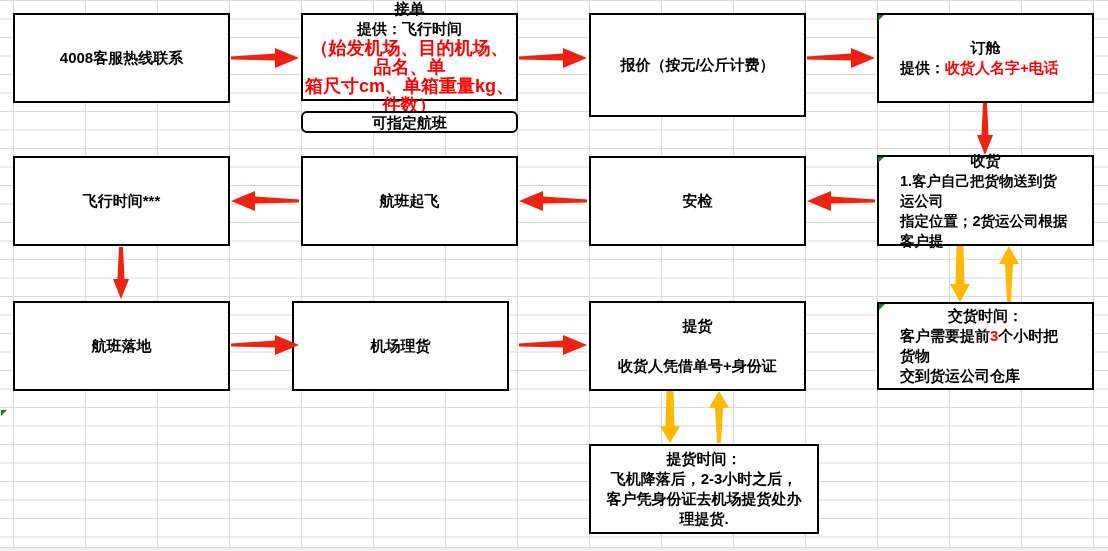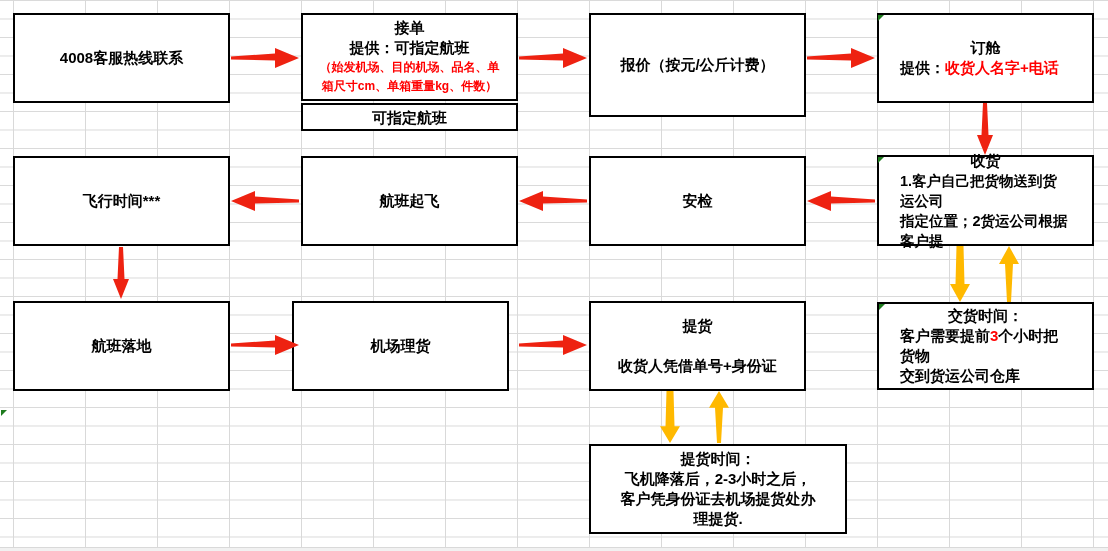--- a/index.html
+++ b/index.html
@@ -20,44 +20,44 @@
     background:#f1f1f1;border-top:1px solid #d9d9d9;box-sizing:border-box;
   }
   .box{
     position:absolute;background:#fff;border:2px solid #000;box-sizing:border-box;
     display:flex;flex-direction:column;align-items:center;justify-content:center;
     font-weight:bold;font-size:15px;line-height:20px;color:#000;text-align:center;
     z-index:2;
   }
   .box .full-left{width:100%;text-align:left;padding:0 21px;box-sizing:border-box;}
   .red{color:#ff0000;}
-  .detail-red{font-size:12px;line-height:19px;color:#ff0000;}
+  .detail-red{font-size:18px;line-height:19px;color:#ff0000;}
   .detail-sm{font-size:14.5px;line-height:20px;}
   .arrow{position:absolute;z-index:3;}
   .err-marker{
     position:absolute;width:0;height:0;z-index:4;
     border-top:6px solid #1e7b1e;border-right:6px solid transparent;
   }
 </style>
 </head>
 <body>
 
 <div class="sheet"></div>
 
 <div class="box" style="left:13px;top:13px;width:217px;height:90px;">
   <div>4008客服热线联系</div>
 </div>
 
 <div class="box" style="left:301px;top:13px;width:217px;height:88px;">
   <div>接单</div>
-  <div>提供：可指定航班</div>
+  <div>提供：飞行时间</div>
   <div class="detail-red">（始发机场、目的机场、品名、单</div>
   <div class="detail-red">箱尺寸cm、单箱重量kg、件数）</div>
 </div>
-<div class="box" style="left:301px;top:103px;width:217px;height:28px;line-height:17px;">
+<div class="box" style="left:301px;top:111px;width:217px;height:22px;line-height:17px;border-radius:6px;">
   <div>可指定航班</div>
 </div>
 
 <div class="box" style="left:589px;top:13px;width:217px;height:104px;">
   <div>报价（按元/公斤计费）</div>
 </div>
 
 <div class="box" style="left:877px;top:13px;width:217px;height:90px;">
   <div>订舱</div>
   <div class="full-left"><span>提供：</span><span class="red">收货人名字+电话</span></div>
@@ -93,21 +93,21 @@
   <div>提货</div>
   <div>收货人凭借单号+身份证</div>
 </div>
 
 <div class="box" style="left:877px;top:302px;width:217px;height:88px;">
   <div>交货时间：</div>
   <div class="full-left"><span>客户需要提前</span><span class="red">3</span><span>个小时把货物</span></div>
   <div class="full-left">交到货运公司仓库</div>
 </div>
 
-<div class="box" style="left:589px;top:444px;width:258px;height:90px;">
+<div class="box" style="left:589px;top:444px;width:230px;height:90px;">
   <div>提货时间：</div>
   <div>飞机降落后，2-3小时之后，</div>
   <div>客户凭身份证去机场提货处办</div>
   <div>理提货.</div>
 </div>
 
 <svg class="arrow" style="left:231px;top:45px;" width="68" height="26" viewBox="0 0 68 26">
     <polygon points="0,11.5 44,8.5 44,3 68,13 44,23 44,15.5 0,14.5" fill="#ee2211"></polygon>
   </svg>
 <svg class="arrow" style="left:519px;top:45px;" width="68" height="26" viewBox="0 0 68 26">

